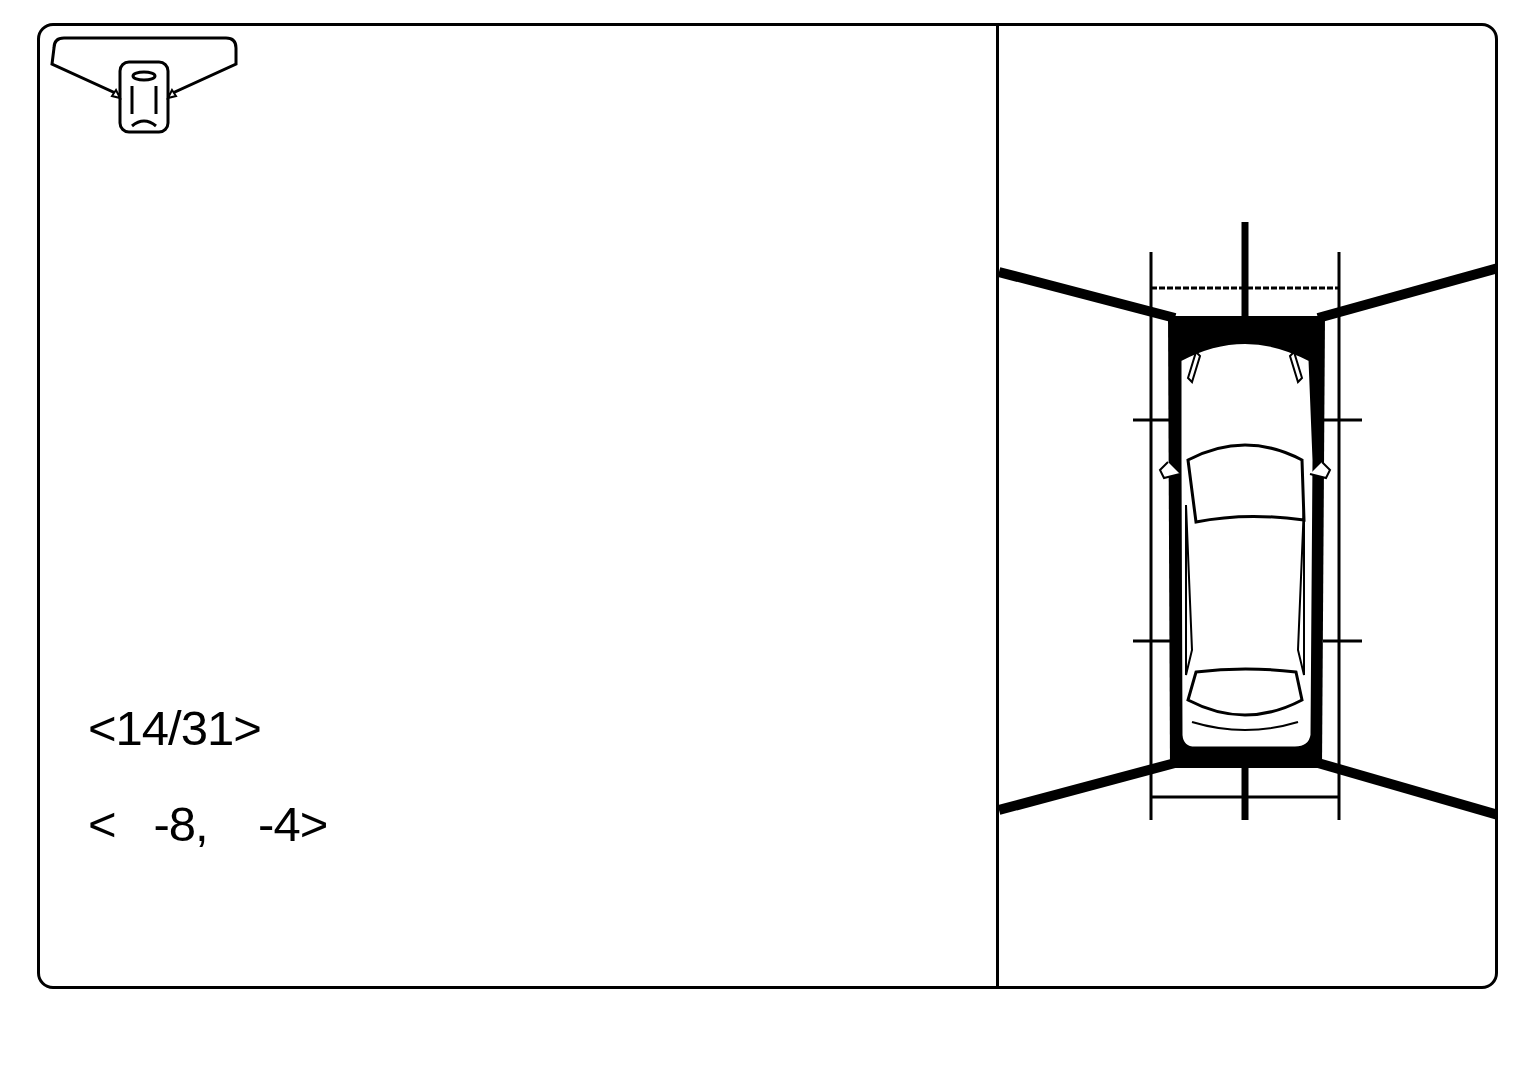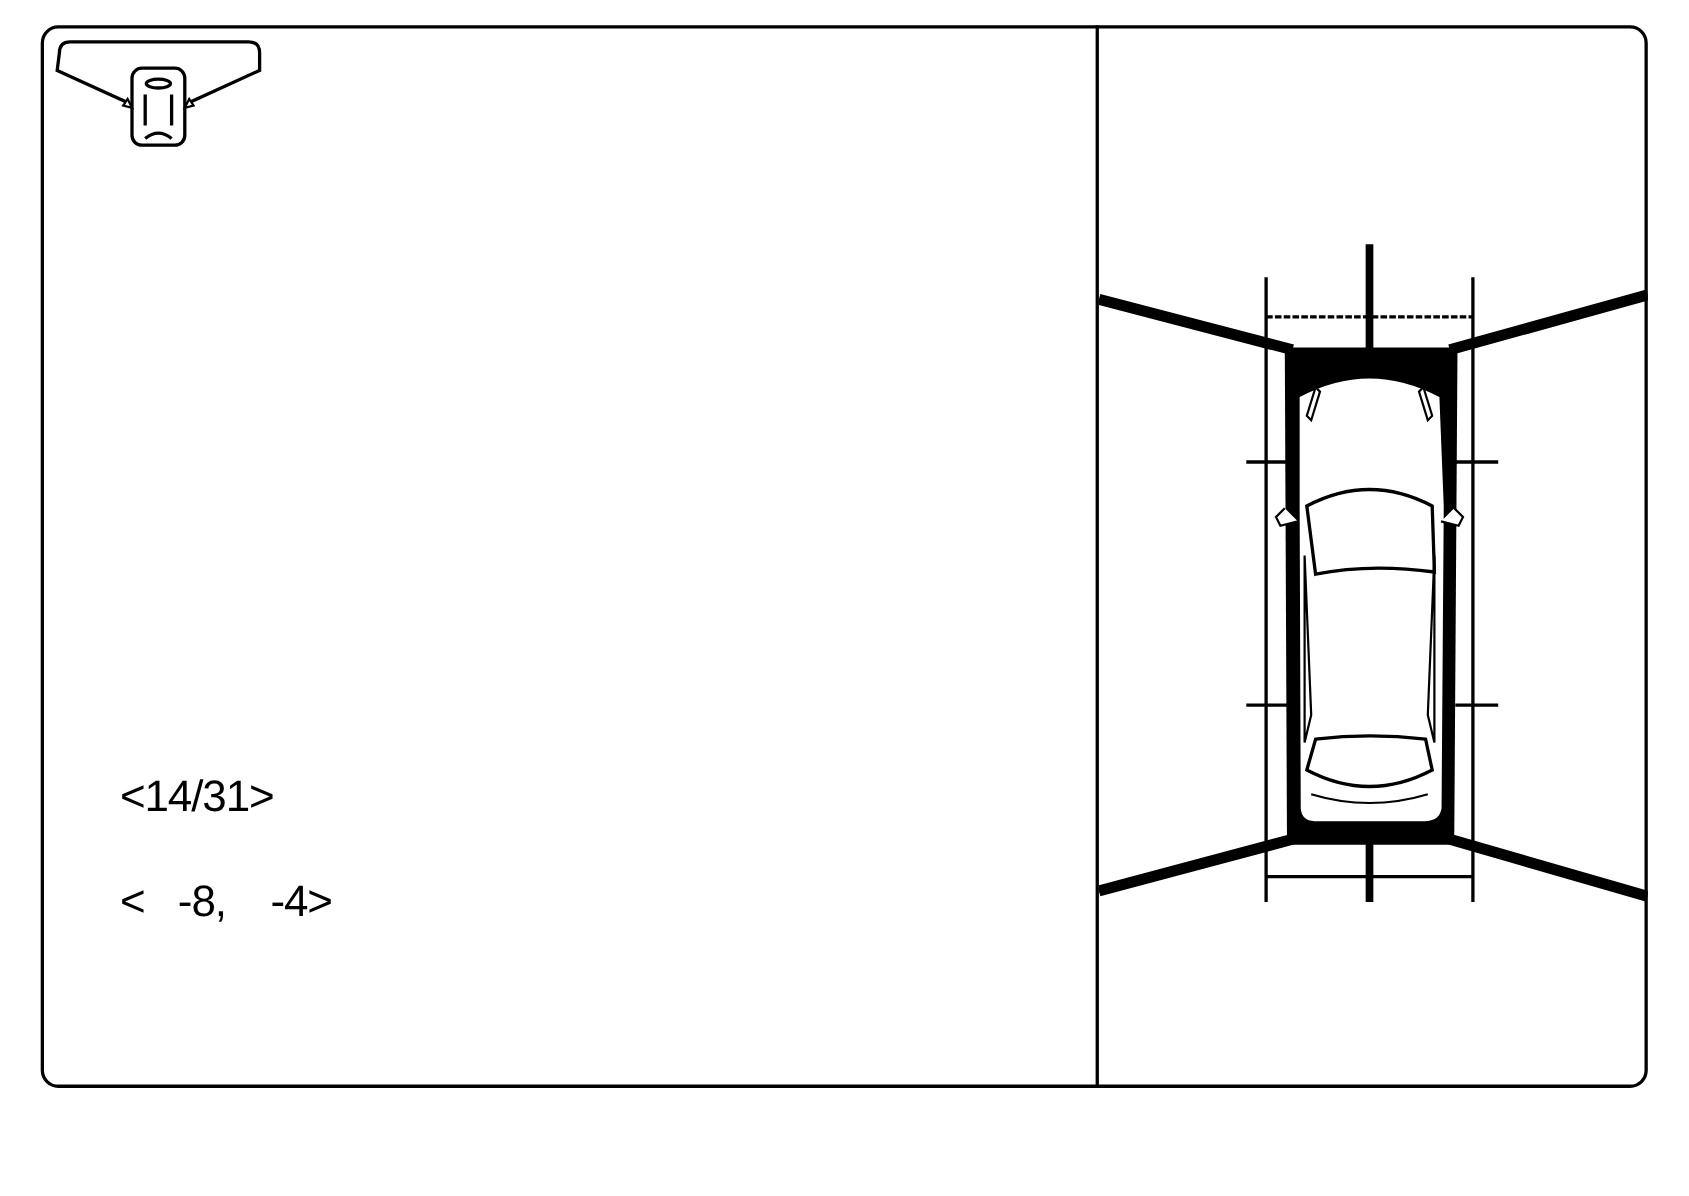--- a/index.html
+++ b/index.html
@@ -5,21 +5,21 @@
     html, body { margin: 0; padding: 0; background: #ffffff; }
     body { width: 1535px; height: 1087px; position: relative; overflow: hidden; font-family: "Liberation Sans", sans-serif; }
     .frame {
       position: absolute; left: 37px; top: 23px; width: 1461px; height: 966px;
       border: 3px solid #000; border-radius: 16px; box-sizing: border-box;
     }
     .divider {
       position: absolute; left: 996px; top: 23px; width: 3px; height: 966px; background: #000;
     }
     .camera-icon { position: absolute; left: 46px; top: 34px; width: 196px; height: 102px; }
-    .info { position: absolute; left: 109px; color: #000; font-size: 40px; line-height: 1; white-space: pre; letter-spacing: -1px; }
+    .info { position: absolute; left: 88px; color: #000; font-size: 49px; line-height: 1; white-space: pre; letter-spacing: -1px; }
     .info.frame-counter { top: 704px; }
     .info.coords { top: 800px; }
     .overhead { position: absolute; left: 999px; top: 25px; width: 499px; height: 962px; }
   </style>
 </head>
 <body>
 
 <div class="frame"></div>
 <div class="divider"></div>
 

